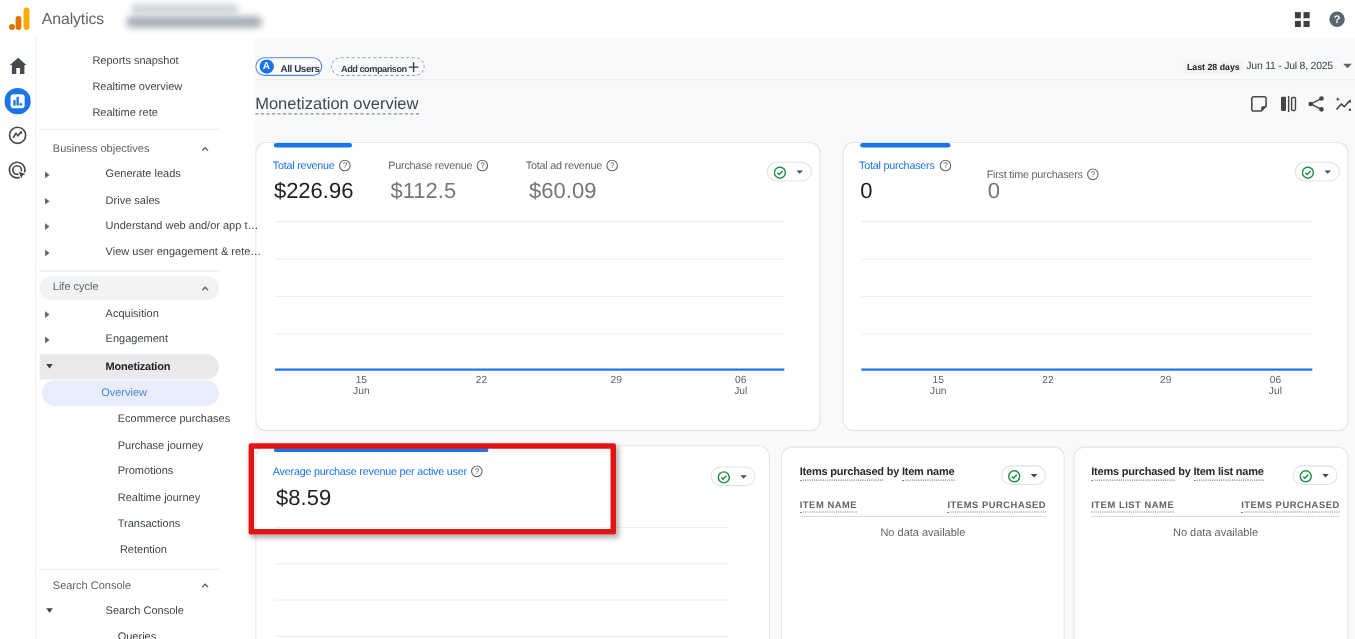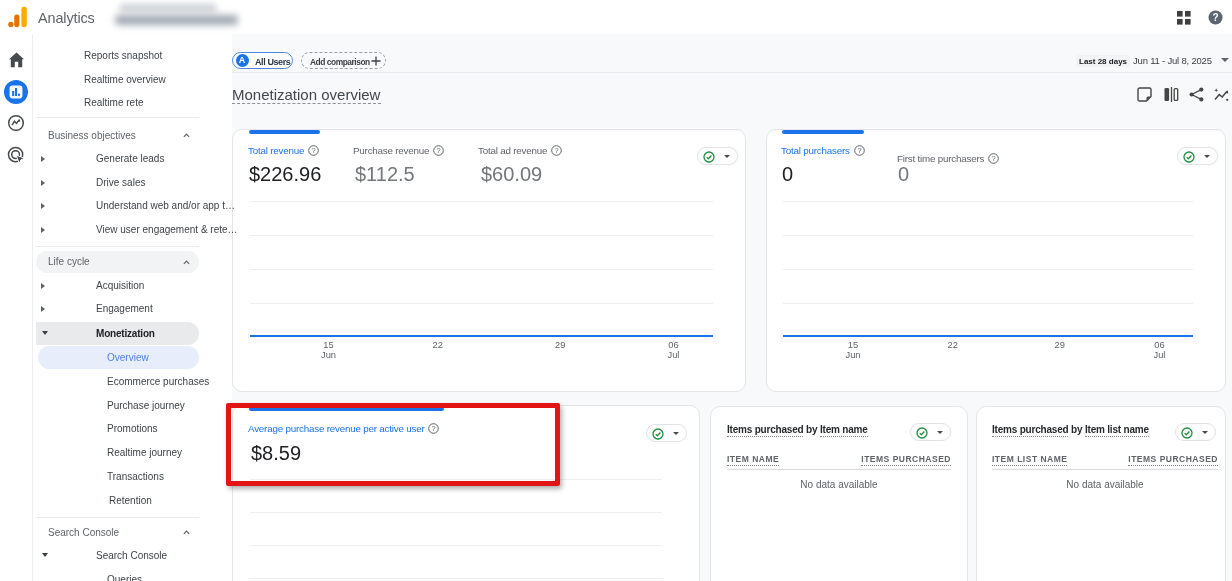--- a/index.html
+++ b/index.html
@@ -112,21 +112,21 @@
     </svg>
   <div class="arrow-r" style="left:8px;top:248.5px"></div>
   <div class="nav" style="left:27px;top:245.5px">Acquisition</div>
   <div class="arrow-r" style="left:8px;top:272px"></div>
   <div class="nav" style="left:27px;top:269px">Engagement</div>
 
   <div class="abs" style="left:3px;top:288px;width:163px;height:23px;background:#e9eaeb;border-radius:0 12px 12px 0"></div>
   <div class="arrow-d" style="left:9px;top:296.5px"></div>
   <div class="nav" style="left:27px;top:294px;color:#202124;font-weight:bold;letter-spacing:-.2px">Monetization</div>
   <div class="abs" style="left:5px;top:312px;width:161px;height:23px;background:#e7edfb;border-radius:12px"></div>
-  <div class="nav" style="left:38px;top:318px;color:#4d82e8">Overview</div>
+  <div class="nav" style="left:23px;top:318px;color:#4d82e8">Overview</div>
   <div class="nav" style="left:38px;top:342px">Ecommerce purchases</div>
   <div class="nav" style="left:38px;top:365.5px">Purchase journey</div>
   <div class="nav" style="left:38px;top:389px">Promotions</div>
   <div class="nav" style="left:38px;top:413px">Realtime journey</div>
   <div class="nav" style="left:38px;top:437px">Transactions</div>
   <div class="nav" style="left:40px;top:460.5px">Retention</div>
   <div class="sdiv" style="top:483px"></div>
 
   <div class="navhead" style="left:15px;top:493px">Search Console</div>
   <svg class="caret-up" style="left:150px;top:495px" viewBox="0 0 8 8">

